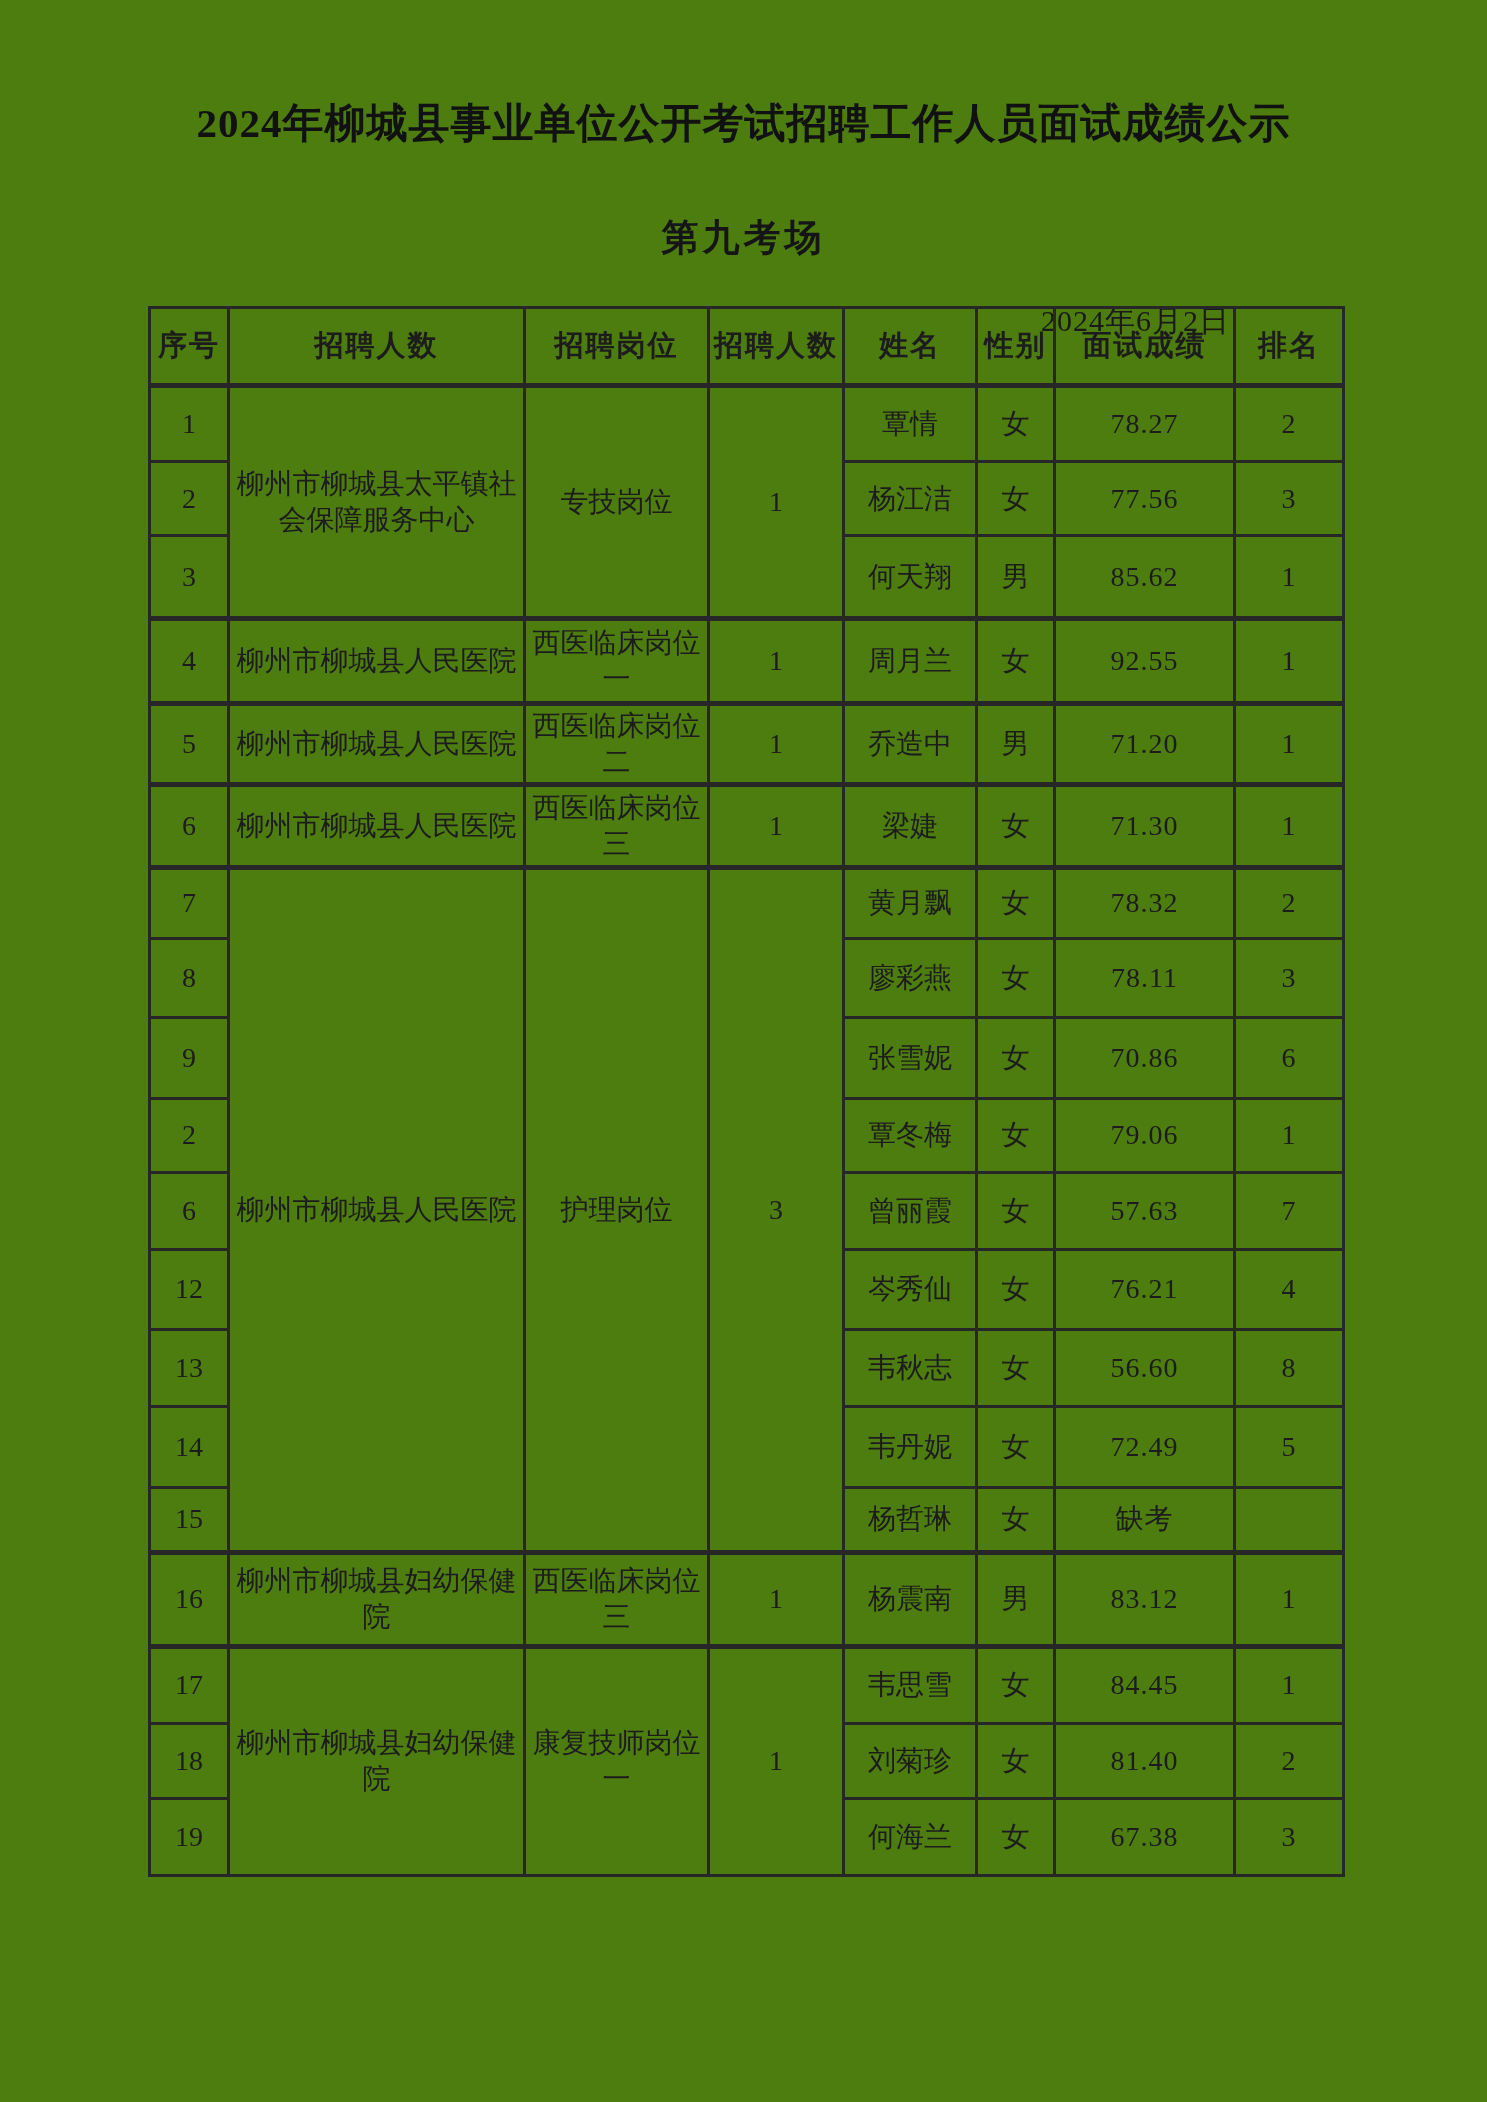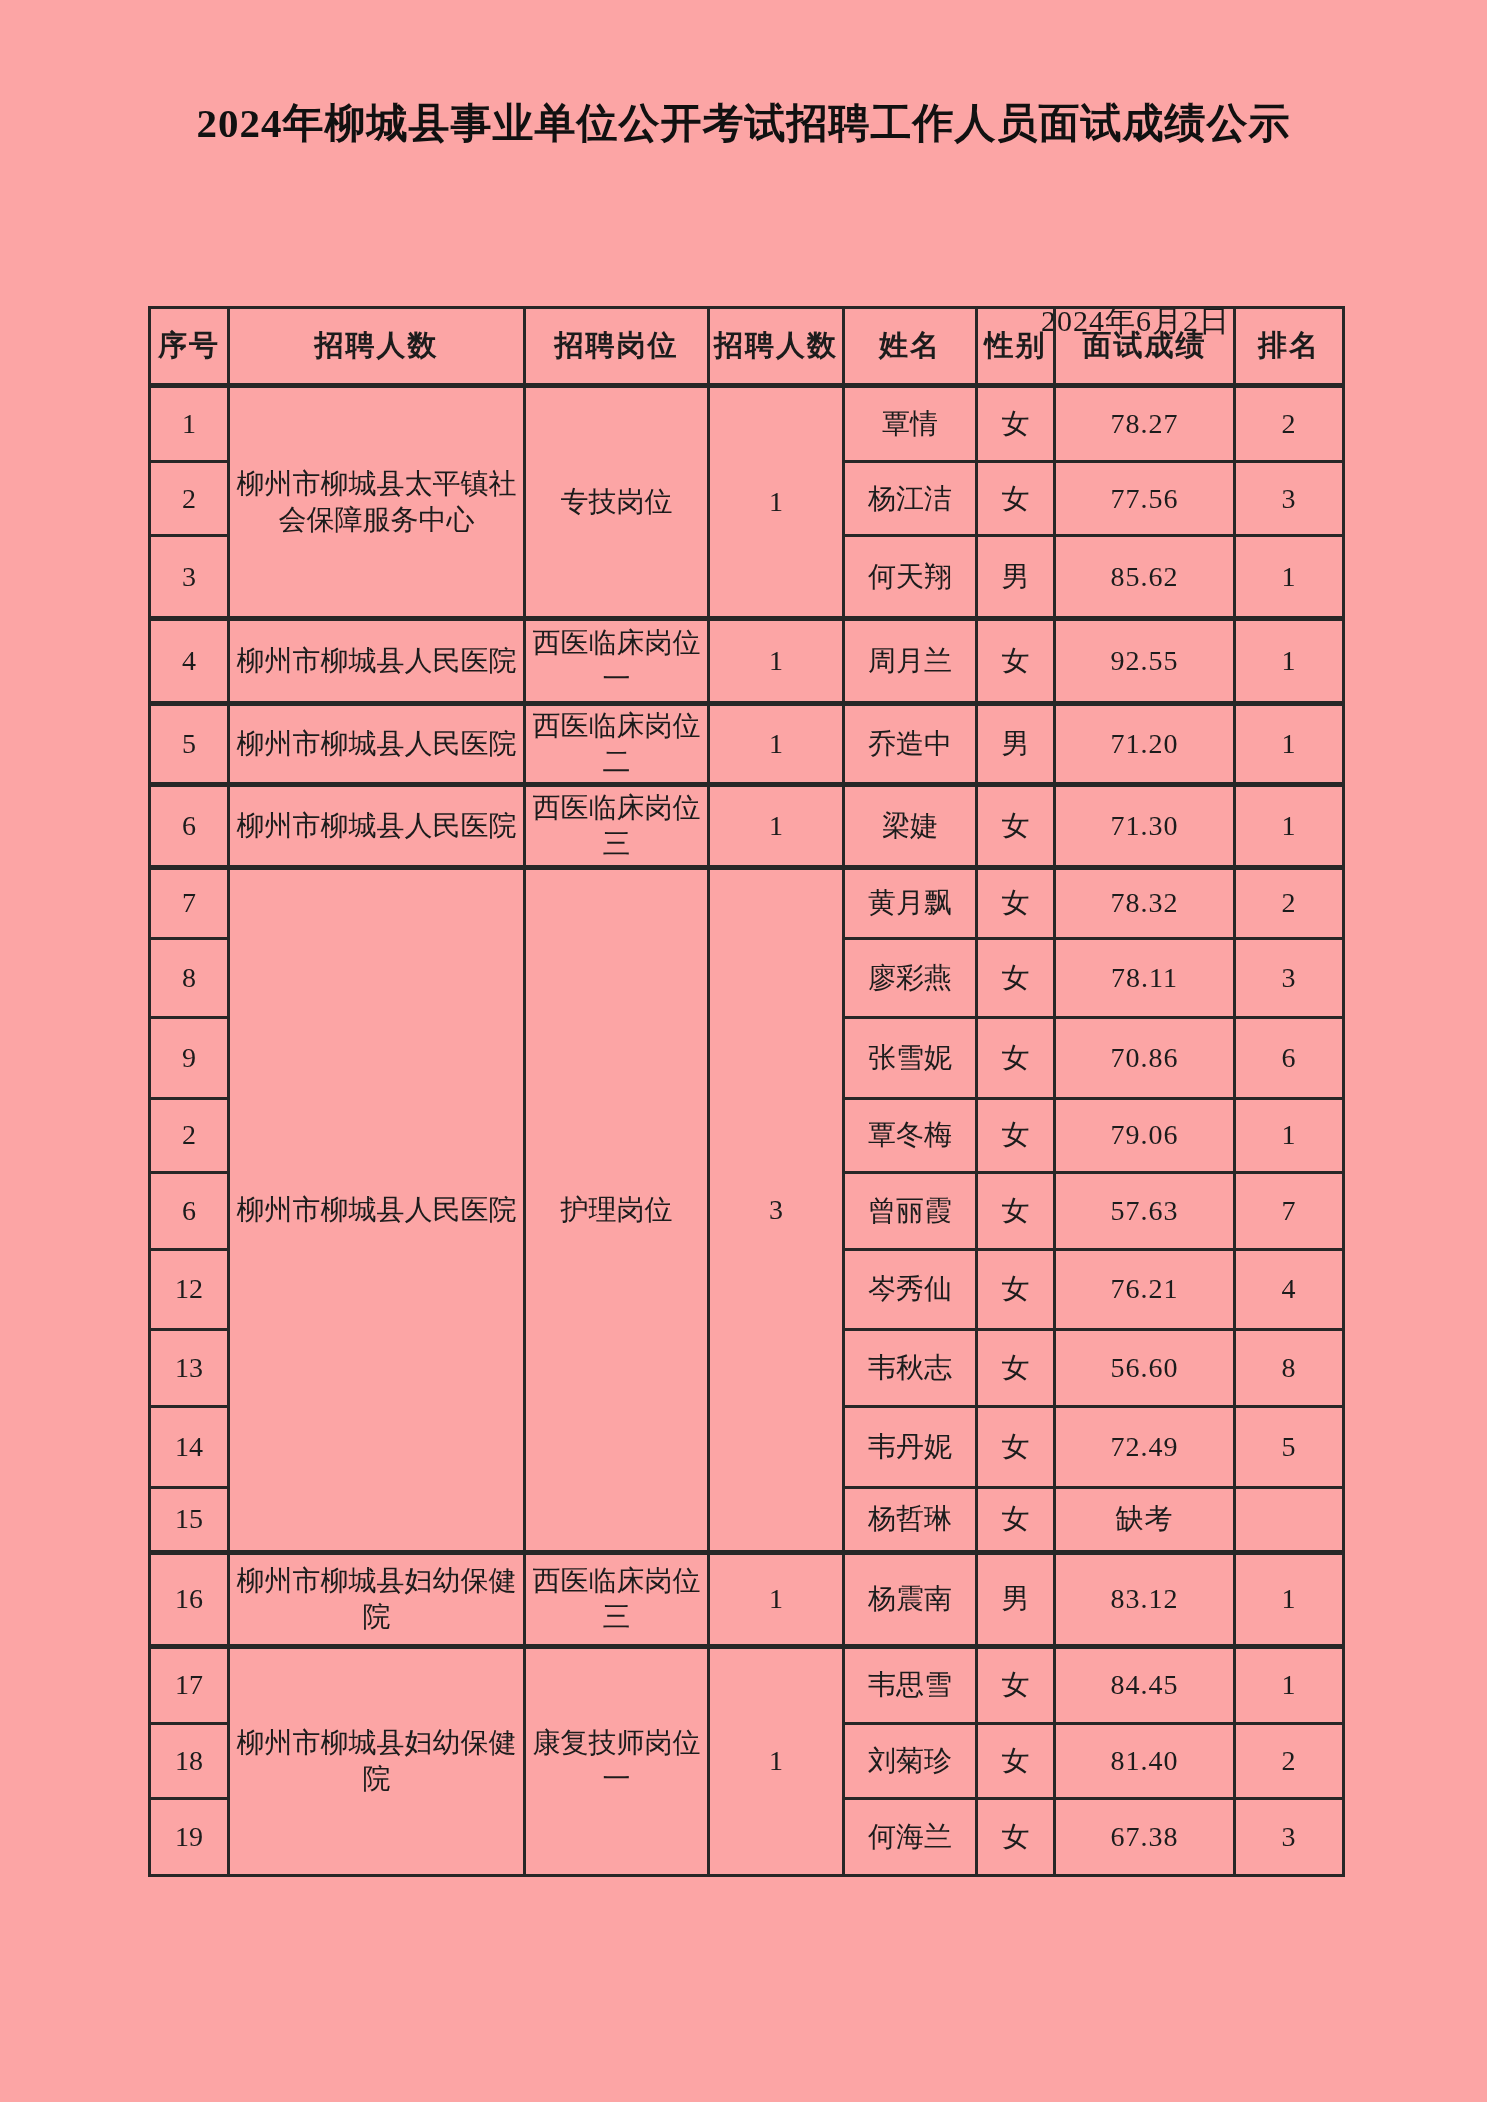--- a/index.html
+++ b/index.html
@@ -1,21 +1,21 @@
 <!DOCTYPE html>
 <html lang="zh"><head>
 <meta charset="utf-8">
 <style>
   html,body { margin:0; padding:0; background:#e8e8e8; }
   .page {
     position: relative;
     width: 1487px;
     height: 2102px;
     margin: 0 auto;
-    background: #fca5a5;
+    background: #4d7c0f;
     font-family: "Liberation Serif", "DejaVu Serif", serif;
     color: #1c1c1c;
     overflow: hidden;
   }
   .doc-title {
     position: absolute;
     top: 96px; left: 0;
     width: 100%;
     text-align: center;
     font-size: 41px;
@@ -70,20 +70,21 @@
   .results tr.group-start td { border-top-width: 5px; }
   .results td.num { letter-spacing: 1px; }
 </style>
 </head>
 <body>
 
 <div class="page">
 
   <div class="doc-title">2024年柳城县事业单位公开考试招聘工作人员面试成绩公示</div>
 
+  <div class="doc-subtitle">第九考场</div>
 
   <div class="doc-date">2024年6月2日</div>
 
   <table class="results">
     <colgroup>
       <col style="width:79px">
       <col style="width:296px">
       <col style="width:184px">
       <col style="width:135px">
       <col style="width:133px">

